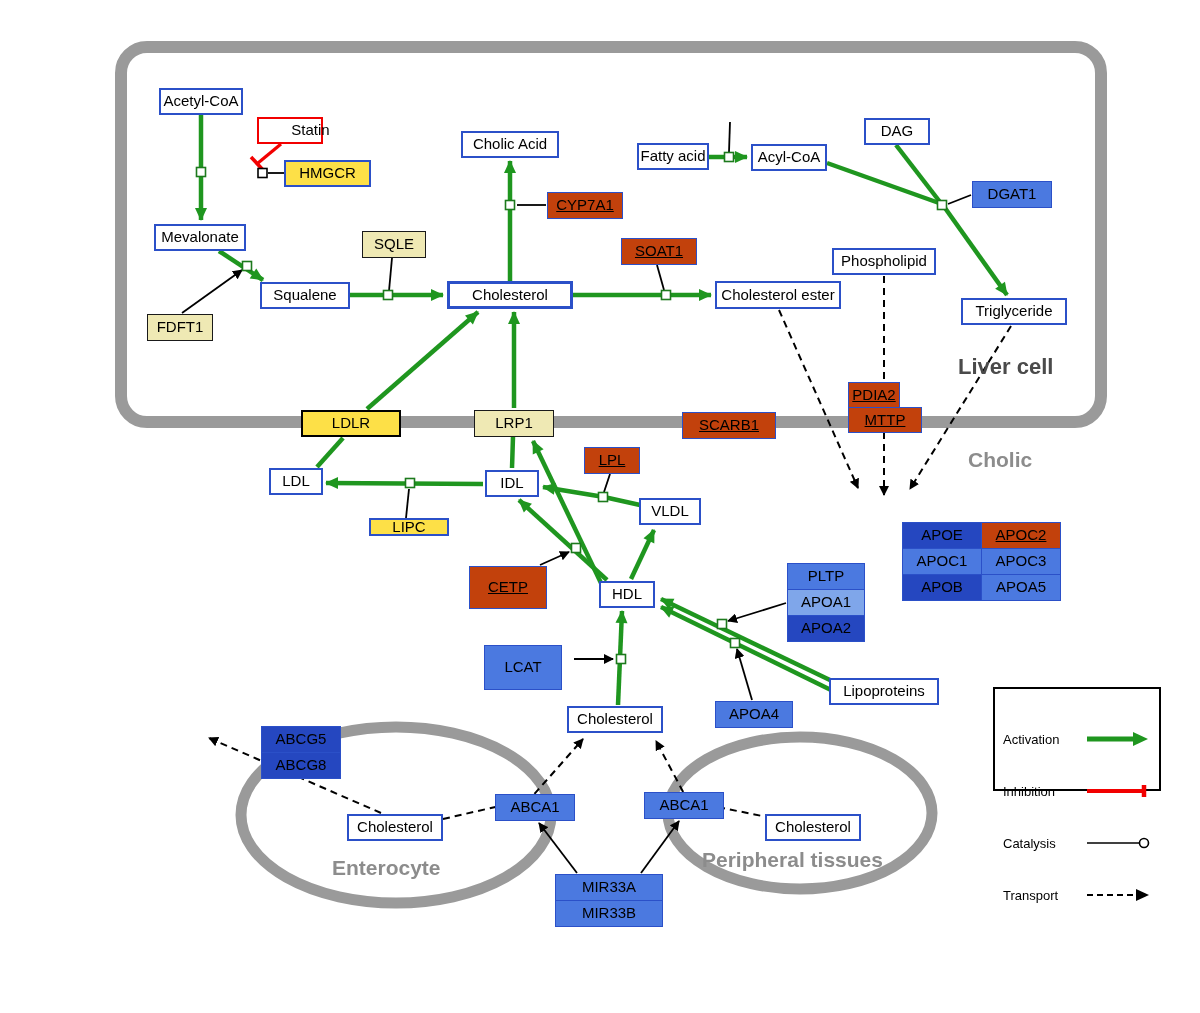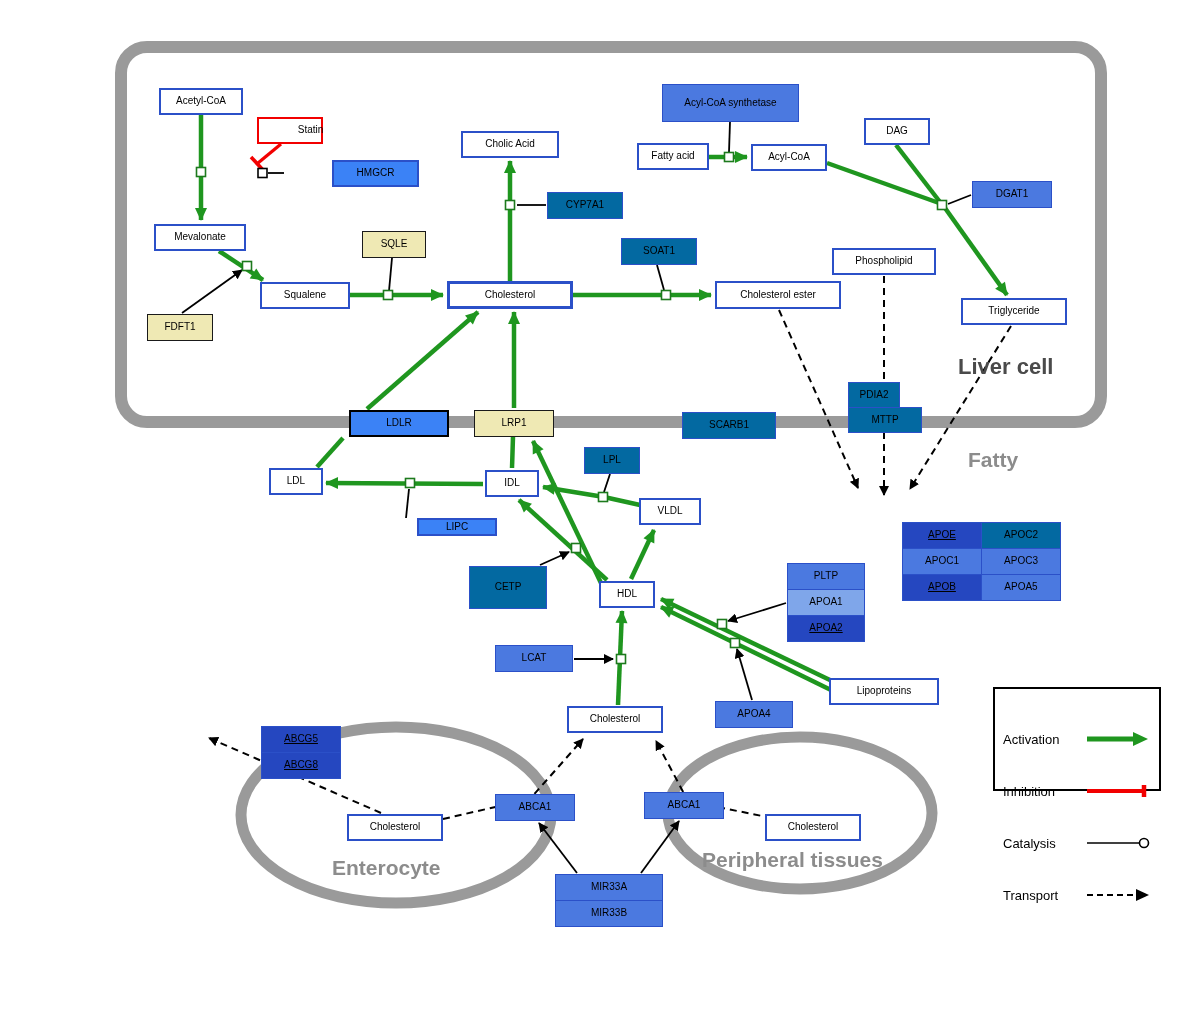--- a/index.html
+++ b/index.html
@@ -1,28 +1,28 @@
 <!DOCTYPE html>
 <html><head>
 <meta charset="utf-8">
 <style>
   html,body{margin:0;padding:0;background:#fff;font-family:"Liberation Sans",sans-serif;}
   #canvas{position:relative;width:1200px;height:1013px;background:#fff;overflow:hidden;}
   #edges{position:absolute;left:0;top:0;z-index:1;}
   .node{position:absolute;z-index:3;display:flex;align-items:center;justify-content:center;
         box-sizing:border-box;background:#fff;border:2px solid #2b50c8;color:#000;
-        font-size:10px;line-height:1.08;text-align:right;}
+        font-size:15px;line-height:1.08;text-align:left;}
   .thick{border-width:3px;}
   .statin{border-color:#f20000;border-width:2.5px;padding-left:41px;}
-  .yellow{background:#3b82f6;margin-left:48px;}
+  .yellow{background:#fde047;}
   .pale{background:#efe9b4;border-color:#1a1a1a;border-width:1.5px;}
-  .glight{background:#0369a1;border-width:1.5px;}
+  .glight{background:#c2410c;border-width:1.5px;text-decoration:underline;}
   .gmed{background:#4b79e0;border-width:1.5px;}
   .gmlight{background:#7fa6ea;border-width:1.5px;}
-  .gdark{background:#2547c0;border-width:1.5px;text-decoration:underline;}
+  .gdark{background:#2547c0;border-width:1.5px;}
   .blackb{border-color:#000;}
   .rlabel{position:absolute;z-index:2;font-weight:bold;color:#8c8c8c;font-size:21px;}
   .rlabel.dark{color:#4a4a4a;font-size:22px;}
   #legend{position:absolute;left:993px;top:687px;width:168px;height:104px;z-index:3;
           background:#fff;border:2px solid #000;box-sizing:border-box;padding:6px 8px;
           display:flex;flex-direction:column;justify-content:space-between;}
   .lrow{display:flex;align-items:center;justify-content:space-between;height:22px;margin-top:36px;}
   .lrow span{font-size:13px;color:#000;}
 </style>
 </head>
@@ -114,21 +114,21 @@
       <rect x="598.5" y="492.5" width="9" height="9"></rect>
       <rect x="571.5" y="543.5" width="9" height="9"></rect>
       <rect x="616.5" y="654.5" width="9" height="9"></rect>
       <rect x="717.5" y="619.5" width="9" height="9"></rect>
       <rect x="730.5" y="638.5" width="9" height="9"></rect>
       <rect x="258" y="168.5" width="9" height="9" stroke="#000"></rect>
     </g>
   </svg>
 
   <div class="rlabel dark" style="left:958px;top:354px;">Liver cell</div>
-  <div class="rlabel" style="left:968px;top:448px;">Fatty</div>
+  <div class="rlabel" style="left:968px;top:448px;">Cholic</div>
   <div class="rlabel" style="left:332px;top:856px;">Enterocyte</div>
   <div class="rlabel" style="left:702px;top:848px;">Peripheral tissues</div>
 
   <div class="node" style="left:159px;top:88px;width:84px;height:27px">Acetyl-CoA</div>
   <div class="node statin" style="left:257px;top:117px;width:66px;height:27px">Statin</div>
   <div class="node" style="left:154px;top:224px;width:92px;height:27px">Mevalonate</div>
   <div class="node" style="left:260px;top:282px;width:90px;height:27px">Squalene</div>
   <div class="node thick" style="left:447px;top:281px;width:126px;height:28px">Cholesterol</div>
   <div class="node" style="left:461px;top:131px;width:98px;height:27px">Cholic Acid</div>
   <div class="node" style="left:637px;top:143px;width:72px;height:27px">Fatty acid</div>
@@ -156,25 +156,24 @@
 
   <div class="node glight" style="left:547px;top:192px;width:76px;height:27px">CYP7A1</div>
   <div class="node glight" style="left:621px;top:238px;width:76px;height:27px">SOAT1</div>
   <div class="node glight" style="left:682px;top:412px;width:94px;height:27px">SCARB1</div>
   <div class="node glight" style="left:469px;top:566px;width:78px;height:43px">CETP</div>
   <div class="node glight" style="left:848px;top:382px;width:52px;height:26px">PDIA2</div>
   <div class="node glight" style="left:848px;top:407px;width:74px;height:26px">MTTP</div>
   <div class="node glight" style="left:584px;top:447px;width:56px;height:27px">LPL</div>
   <div class="node glight" style="left:981px;top:522px;width:80px;height:27px">APOC2</div>
 
-  <div class="node gmed" style="left:662px;top:84px;width:137px;height:38px">Acyl-CoA synthetase</div>
   <div class="node gmed" style="left:972px;top:181px;width:80px;height:27px">DGAT1</div>
   <div class="node gmed" style="left:787px;top:563px;width:78px;height:27px">PLTP</div>
   <div class="node gmlight" style="left:787px;top:589px;width:78px;height:27px">APOA1</div>
-  <div class="node gmed" style="left:495px;top:645px;width:78px;height:27px">LCAT</div>
+  <div class="node gmed" style="left:484px;top:645px;width:78px;height:45px">LCAT</div>
   <div class="node gmed" style="left:715px;top:701px;width:78px;height:27px">APOA4</div>
   <div class="node gmed" style="left:902px;top:548px;width:80px;height:27px">APOC1</div>
   <div class="node gmed" style="left:981px;top:548px;width:80px;height:27px">APOC3</div>
   <div class="node gmed" style="left:981px;top:574px;width:80px;height:27px">APOA5</div>
   <div class="node gmed" style="left:495px;top:794px;width:80px;height:27px">ABCA1</div>
   <div class="node gmed" style="left:644px;top:792px;width:80px;height:27px">ABCA1</div>
   <div class="node gmed" style="left:555px;top:874px;width:108px;height:27px">MIR33A</div>
   <div class="node gmed" style="left:555px;top:900px;width:108px;height:27px">MIR33B</div>
 
   <div class="node gdark" style="left:902px;top:522px;width:80px;height:27px">APOE</div>

